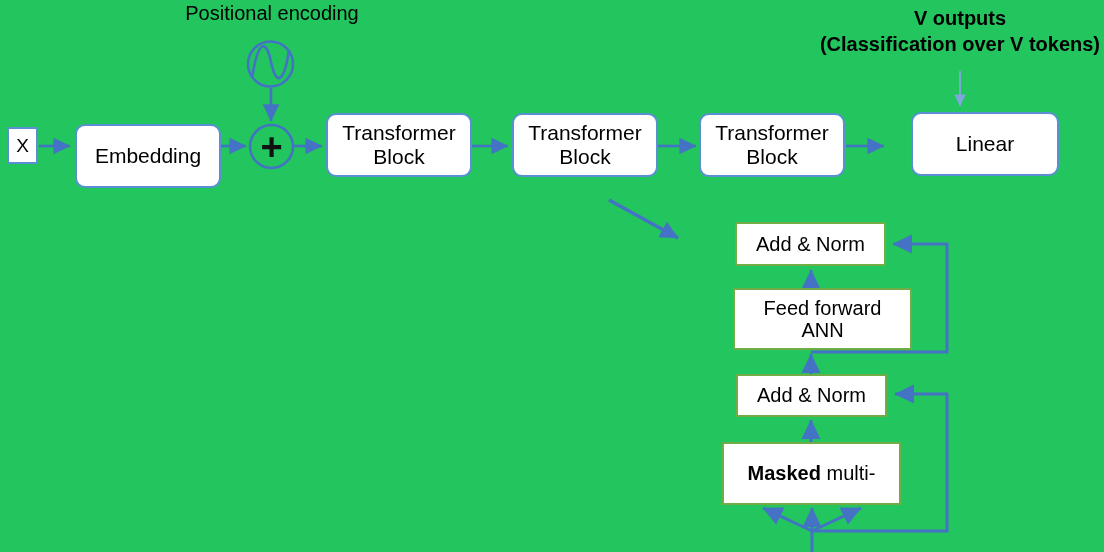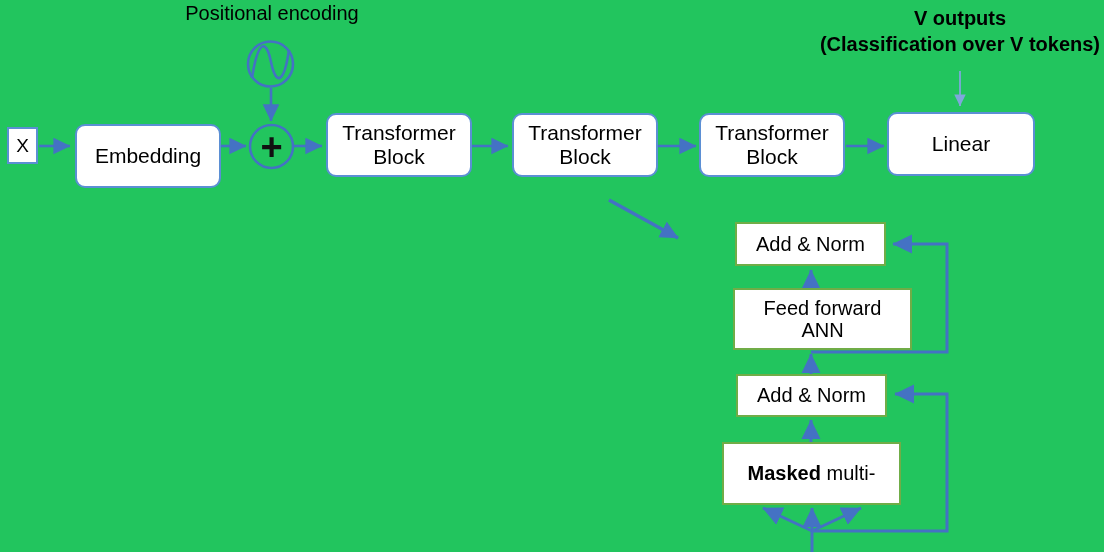--- a/index.html
+++ b/index.html
@@ -163,21 +163,21 @@
   <div class="node blue-box" style="left:512px; top:113px; width:146px; height:64px; flex-direction:column;">
     <span>Transformer</span>
     <span>Block</span>
   </div>
 
   <div class="node blue-box" style="left:699px; top:113px; width:146px; height:64px; flex-direction:column;">
     <span>Transformer</span>
     <span>Block</span>
   </div>
 
-  <div class="node blue-box" style="left:887px; top:112px; width:148px; height:64px;">
+  <div class="node blue-box" style="left:911px; top:112px; width:148px; height:64px;">
     <span>Linear</span>
   </div>
 
   <div class="label label-bold" style="left:760px; top:6px; width:400px;">
     <div>V outputs</div>
     <div>(Classification over V tokens)</div>
   </div>
 
   <div class="node green-box" style="left:735px; top:222px; width:151px; height:44px;">
     <span>Add &amp; Norm</span>

